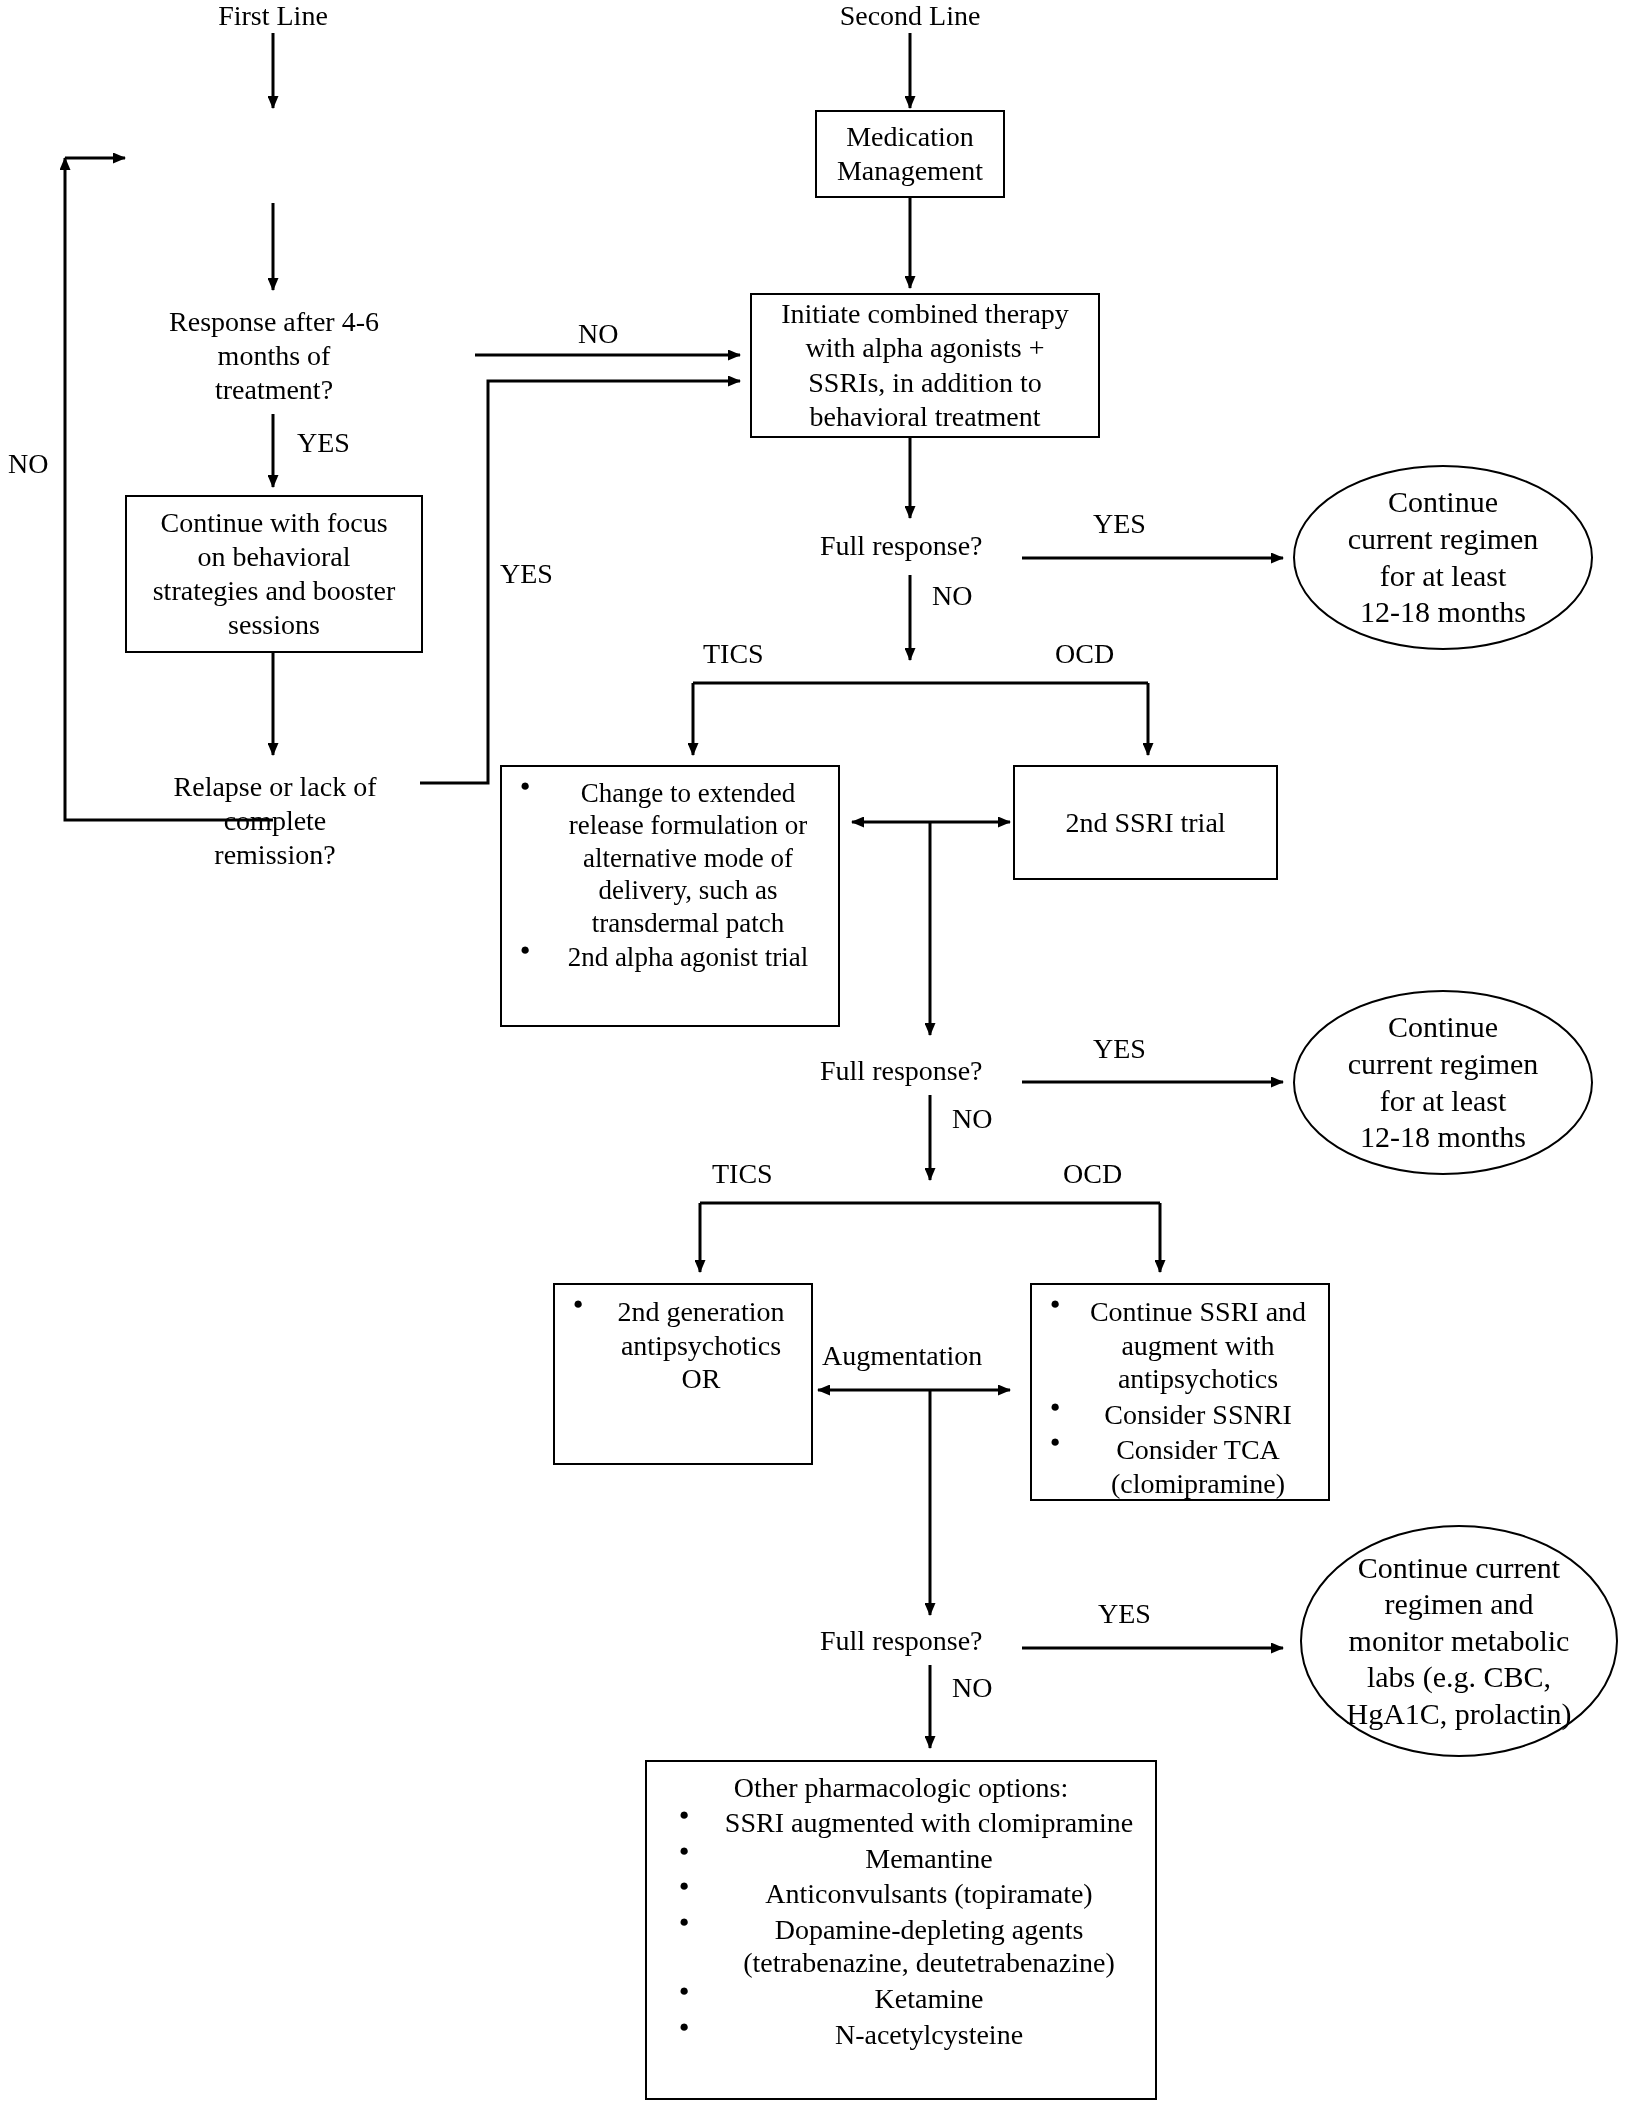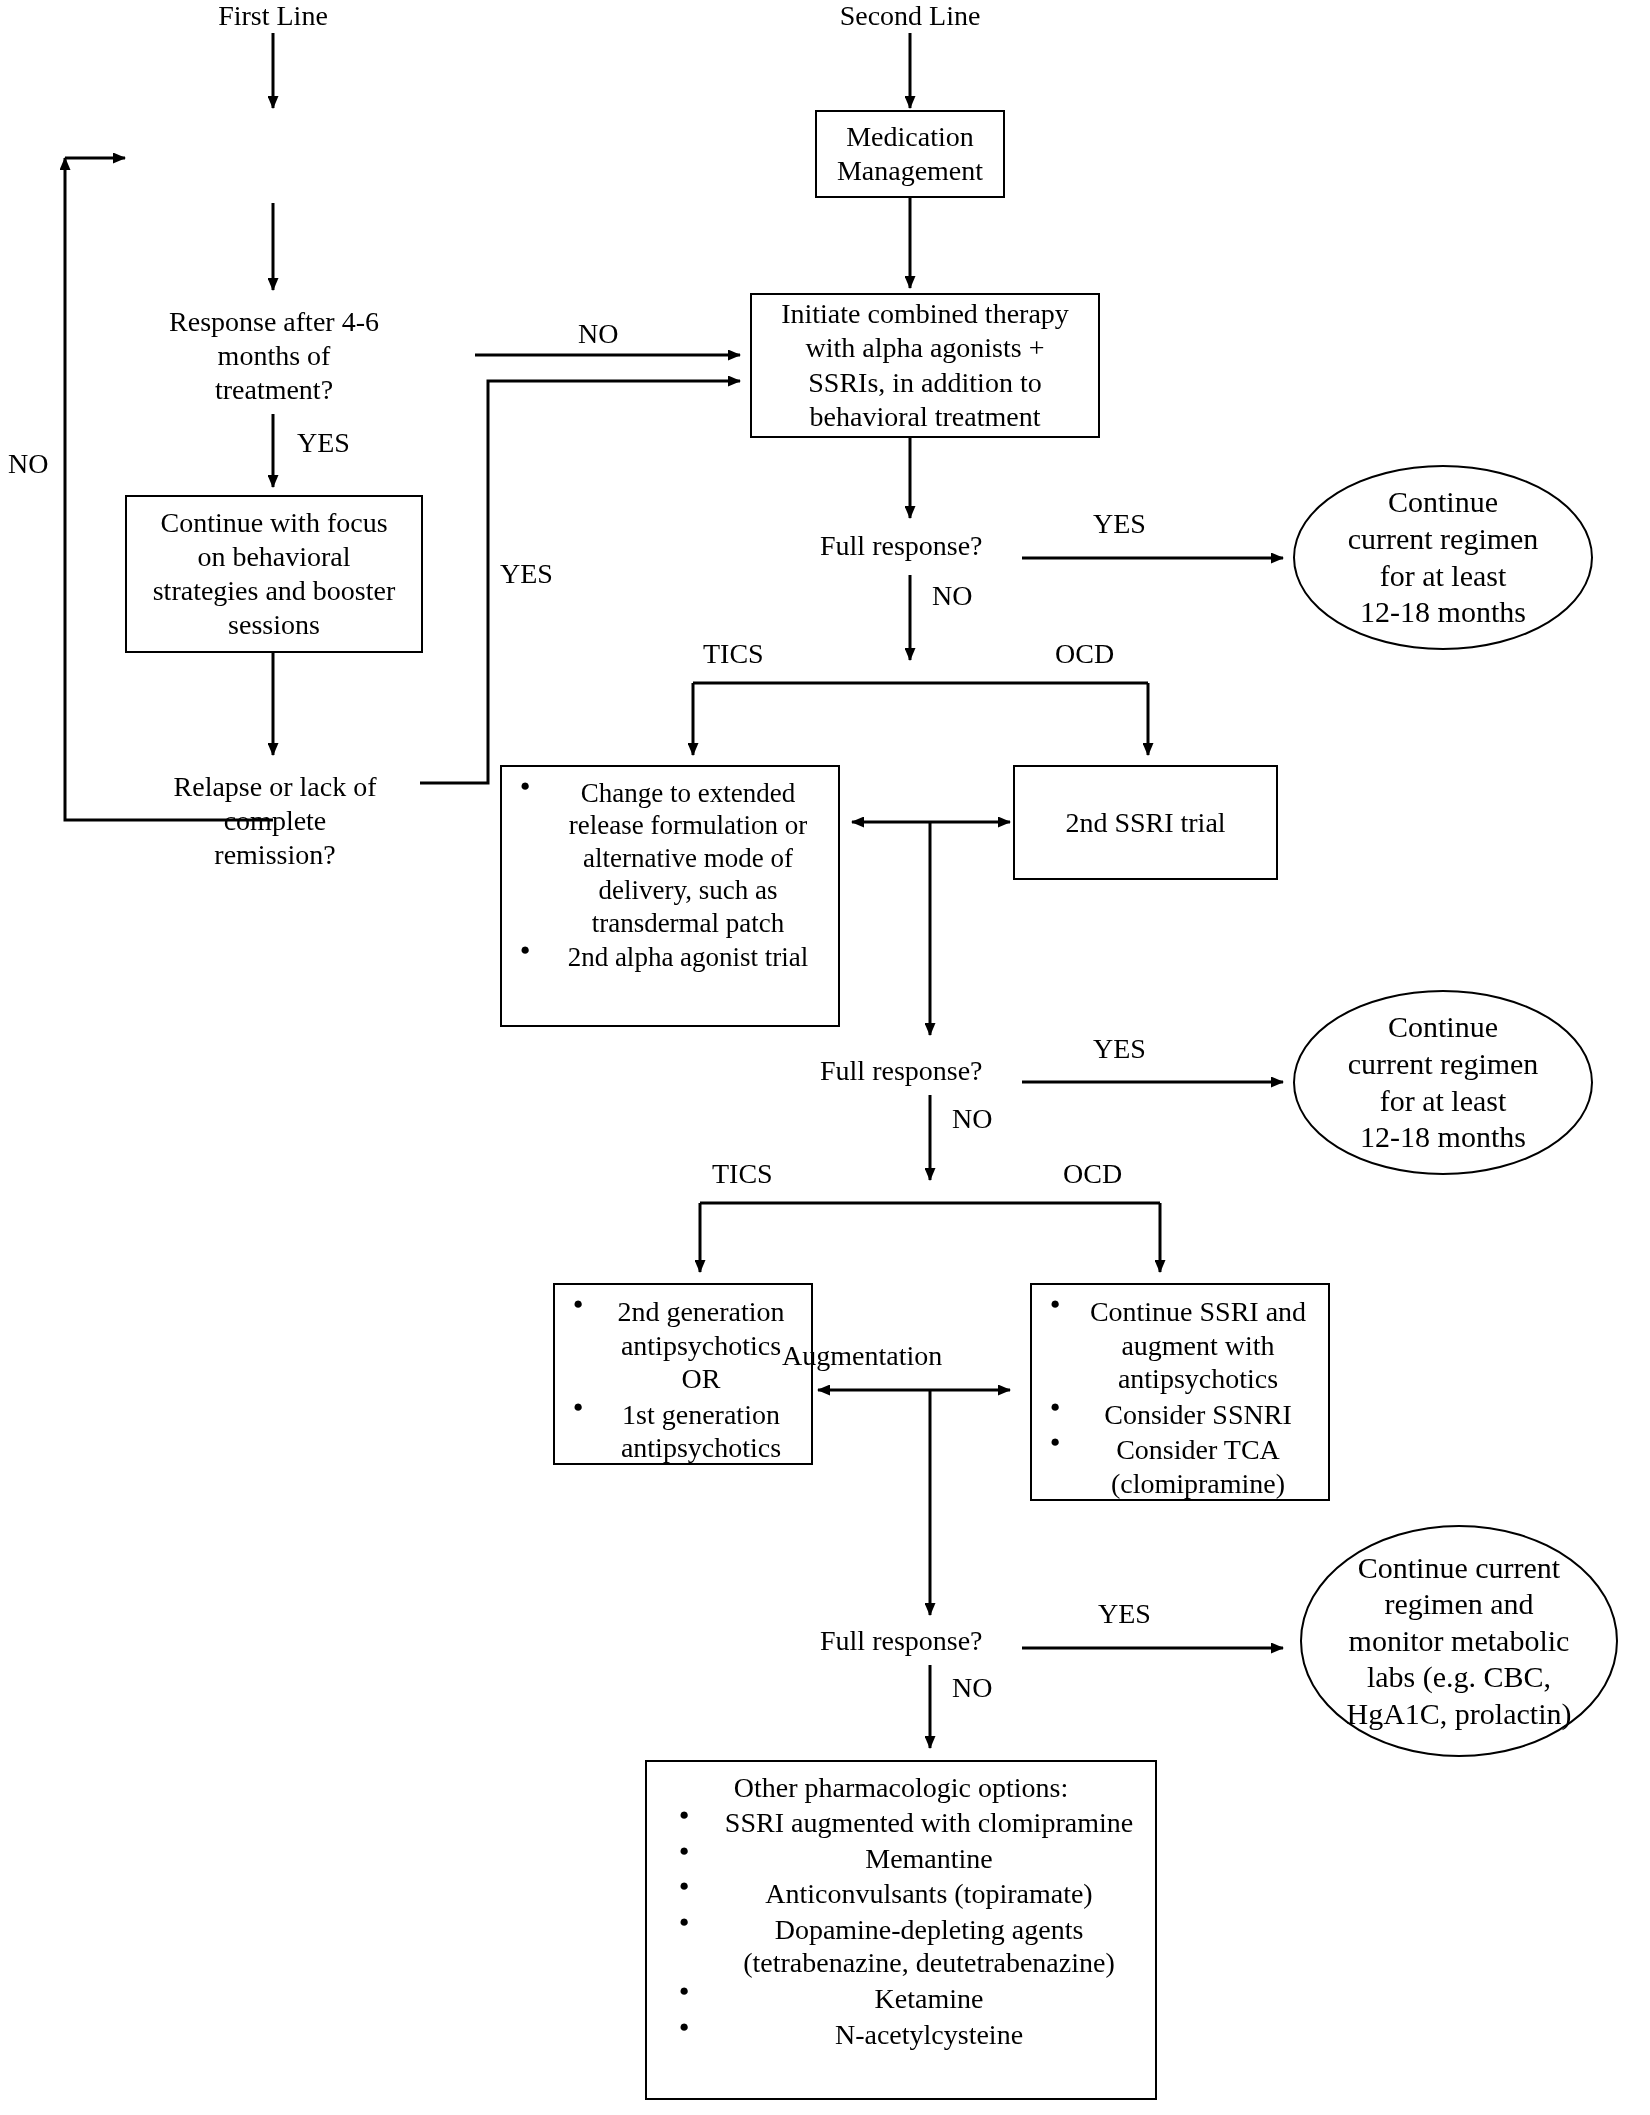--- a/index.html
+++ b/index.html
@@ -162,21 +162,20 @@
   <div class="node ell ctr txt fs26" style="left:1293px;top:990px;width:300px;height:185px;white-space:pre-line;">
     <span>Continue
 current regimen
 for at least
 12-18 months</span>
   </div>
 
   <div class="node boxed pad fs28" style="left:553px;top:1283px;width:260px;height:182px;">
     <ul class="bul">
       <li>2nd generation antipsychotics OR</li>
-      <li>1st generation antipsychotics</li>
     </ul>
   </div>
 
   <div class="node boxed pad fs28" style="left:1030px;top:1283px;width:300px;height:218px;">
     <ul class="bul">
       <li>Continue SSRI and augment with antipsychotics</li>
       <li>Consider SSNRI</li>
       <li>Consider TCA (clomipramine)</li>
     </ul>
   </div>
@@ -246,21 +245,21 @@
   </div>
 
   <div class="lbl fs28" style="left:712px;top:1158px;">
     <span>TICS</span>
   </div>
 
   <div class="lbl fs28" style="left:1063px;top:1158px;">
     <span>OCD</span>
   </div>
 
-  <div class="lbl fs28" style="left:782px;top:1340px;">
+  <div class="lbl fs28" style="left:822px;top:1340px;">
     <span>Augmentation</span>
   </div>
 
   <div class="lbl fs28" style="left:1098px;top:1598px;">
     <span>YES</span>
   </div>
 
   <div class="lbl fs28" style="left:952px;top:1672px;">
     <span>NO</span>
   </div>

